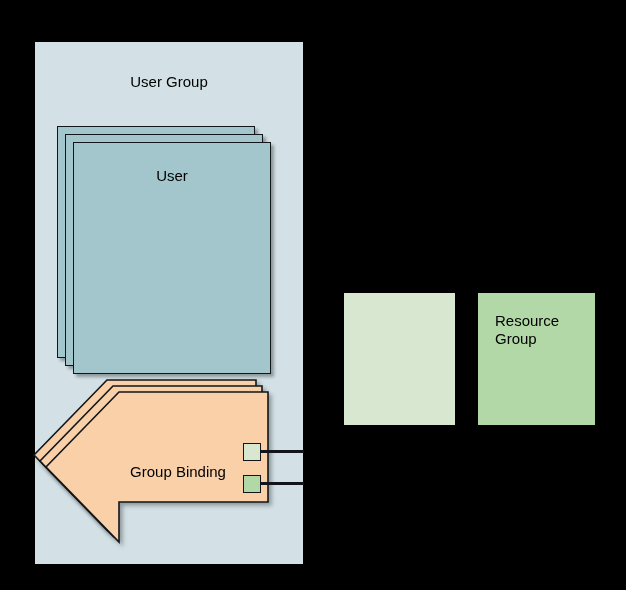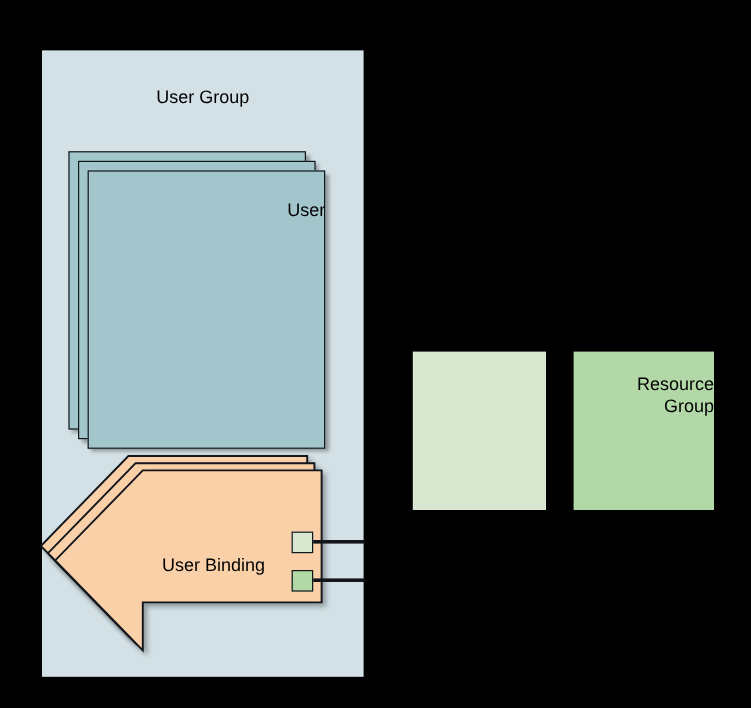--- a/index.html
+++ b/index.html
@@ -54,21 +54,20 @@
     border: 1.5px solid #12161a;
     box-sizing: border-box;
     box-shadow: 3px 3px 3px rgba(0,0,0,0.32);
   }
   #user-card-back  { left: 57px;  top: 114px; }
   #user-card-mid   { left: 65px;  top: 122px; }
   #user-card-front { left: 73px;  top: 130px; }
   #user-label {
     left: 73px; top: 155px;
     width: 198px;
-    text-align: right;
   }
   
   .rb-arrow {
     position: absolute;
     width: 222px; height: 150px;
     overflow: visible;
   }
   #rb-arrow-back  { left: 34px; top: 368px; }
   #rb-arrow-mid   { left: 40px; top: 374px; }
   #rb-arrow-front { left: 46px; top: 380px; }
@@ -112,21 +111,20 @@
   }
   #resource-group-box {
     position: absolute;
     left: 478px; top: 281px;
     width: 117px; height: 132px;
     background: #b2d8a7;
   }
   #resource-group-box-label {
     left: 495px; top: 300px;
     width: 100px;
-    text-align: right;
   }
 </style>
 </head>
 <body>
 
 <div id="canvas">
 
   <div id="user-group-panel"></div>
   <div class="lbl lbl-center" id="user-group-label">User Group</div>
 
@@ -137,21 +135,21 @@
 
   <svg class="rb-arrow" id="rb-arrow-back" viewBox="0 0 222 150">
     <polygon points="73,0 222,0 222,110 73,110 73,150 0,75 73,0" fill="#fad0a8" stroke="#12161a" stroke-width="1.6" style="filter:drop-shadow(3px 3px 2px rgba(0,0,0,0.3))"></polygon>
   </svg>
   <svg class="rb-arrow" id="rb-arrow-mid" viewBox="0 0 222 150">
     <polygon points="73,0 222,0 222,110 73,110 73,150 0,75 73,0" fill="#fad0a8" stroke="#12161a" stroke-width="1.6" style="filter:drop-shadow(3px 3px 2px rgba(0,0,0,0.3))"></polygon>
   </svg>
   <svg class="rb-arrow" id="rb-arrow-front" viewBox="0 0 222 150">
     <polygon points="73,0 222,0 222,110 73,110 73,150 0,75 73,0" fill="#fad0a8" stroke="#12161a" stroke-width="1.6" style="filter:drop-shadow(3px 3px 2px rgba(0,0,0,0.3))"></polygon>
   </svg>
-  <div class="lbl lbl-center" id="role-binding-label">User Binding</div>
+  <div class="lbl lbl-center" id="role-binding-label">Group Binding</div>
 
   <div class="rb-line" id="rb-line-role"></div>
   <div class="rb-line" id="rb-line-resource"></div>
   <div class="rb-square" id="rb-square-role"></div>
   <div class="rb-square" id="rb-square-resource"></div>
 
   <div id="role-box"></div>
 
   <div id="resource-group-box"></div>
   <div class="lbl lbl-left" id="resource-group-box-label">Resource

